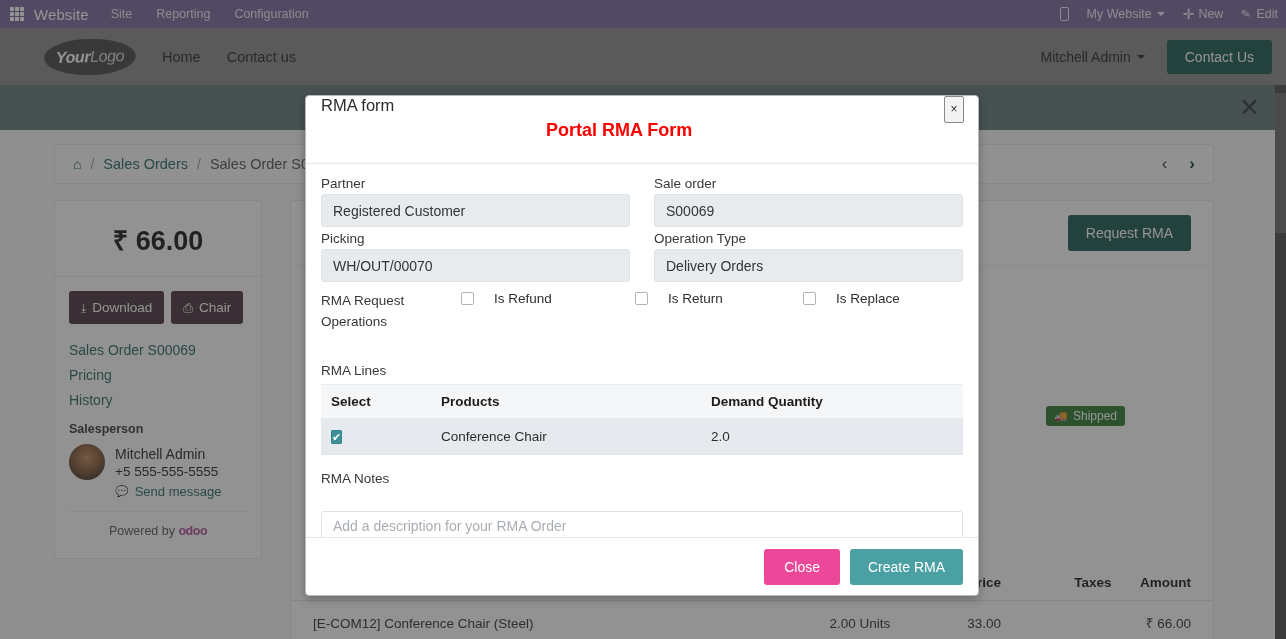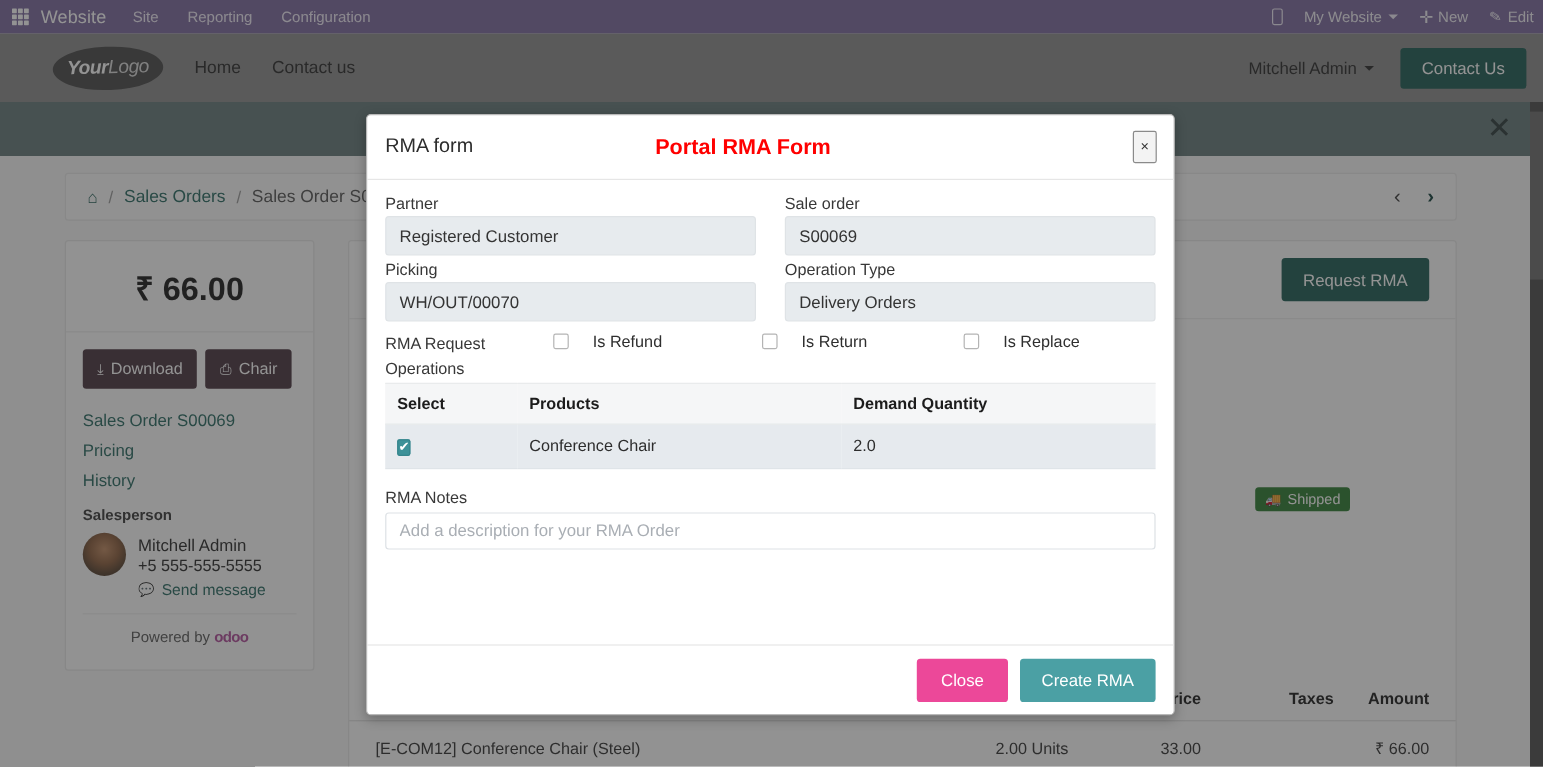--- a/index.html
+++ b/index.html
@@ -135,21 +135,21 @@
   .col-taxes { width: 12%; } .col-amount { width: 11%; padding-right: 22px !important; }
 
   
   .overlay { position: absolute; top: 0; left: 0; width: 1286px; height: 639px; background: rgba(40,40,40,0.50); }
   .modal {
     position: absolute; top: 95px; left: 305px; width: 674px; height: 501px;
     background: #ffffff; border: 1px solid #b9b9b9; border-radius: 4px;
     box-shadow: 0 3px 10px rgba(0,0,0,.28); display: flex; flex-direction: column;
   }
   .modal-head {
-    height: 54px; border-bottom: 1px solid #e6e6e6; display: flex; align-items: center;
+    height: 68px; border-bottom: 1px solid #e6e6e6; display: flex; align-items: flex-start;
     padding: 0 14px 0 15px; position: relative;
   }
   .modal-title { font-size: 16.5px; color: #2d2d2d; }
   .modal-redtitle {
     position: absolute; left: 240px; top: 50%; transform: translateY(-50%);
     color: #ff0000; font-size: 18px; font-weight: 700;
   }
   .modal-x {
     margin-left: auto; width: 20px; height: 27px; border: 1px solid #8a8a8a; background: #f3f3f3;
     font-size: 12px; color: #333333; line-height: 25px; text-align: center; border-radius: 2px;
@@ -179,21 +179,21 @@
     border-bottom: 1px solid #dfe4e8;
   }
   .lt-sel { width: 110px; margin-top: 13px; } .lt-prod { width: 270px; }
   .chk-on {
     width: 16px; height: 16px; background: #3d9198; border: 1px solid #36858c; border-radius: 2px;
     color: #ffffff; font-size: 11px; line-height: 14px; text-align: center;
   }
   .notes-label { font-size: 13.5px; color: #383838; margin: 16px 0 5px; }
   .notes-input {
     width: 100%; height: 31px; border: 1px solid #dde1e5; border-radius: 3px; background: #ffffff;
-    font-size: 14px; color: #343434; padding: 0 11px; font-family: "Liberation Sans", sans-serif;
+    font-size: 14px; color: #343434; padding: 0 11px; font-family: "Liberation Sans", sans-serif; margin-top: 20px;
   }
   .notes-input::placeholder { color: #a9aeb4; }
   .modal-foot {
     height: 58px; border-top: 1px solid #e6e6e6; display: flex; align-items: center;
     justify-content: flex-end; gap: 10px; padding-right: 15px;
   }
   .btn-close-m { background: #ec4899; color: #ffffff; border: none; border-radius: 3px; font-size: 14px; padding: 10px 20px; }
   .btn-create { background: #4ba0a4; color: #ffffff; border: none; border-radius: 3px; font-size: 14px; padding: 10px 18px; }
 
   
@@ -397,20 +397,21 @@
             <span class="chkbox"></span>
             <span>Is Return</span>
           </label>
           <label class="chk-wrap">
             <span class="chkbox"></span>
             <span>Is Replace</span>
           </label>
         </div>
       </div>
 
+      <div class="sec-label">RMA Lines</div>
 
       <table class="lines-table">
         <thead>
           <tr>
             <th class="lt-sel">Select</th>
             <th class="lt-prod">Products</th>
             <th>Demand Quantity</th>
           </tr>
         </thead>
         <tbody>

